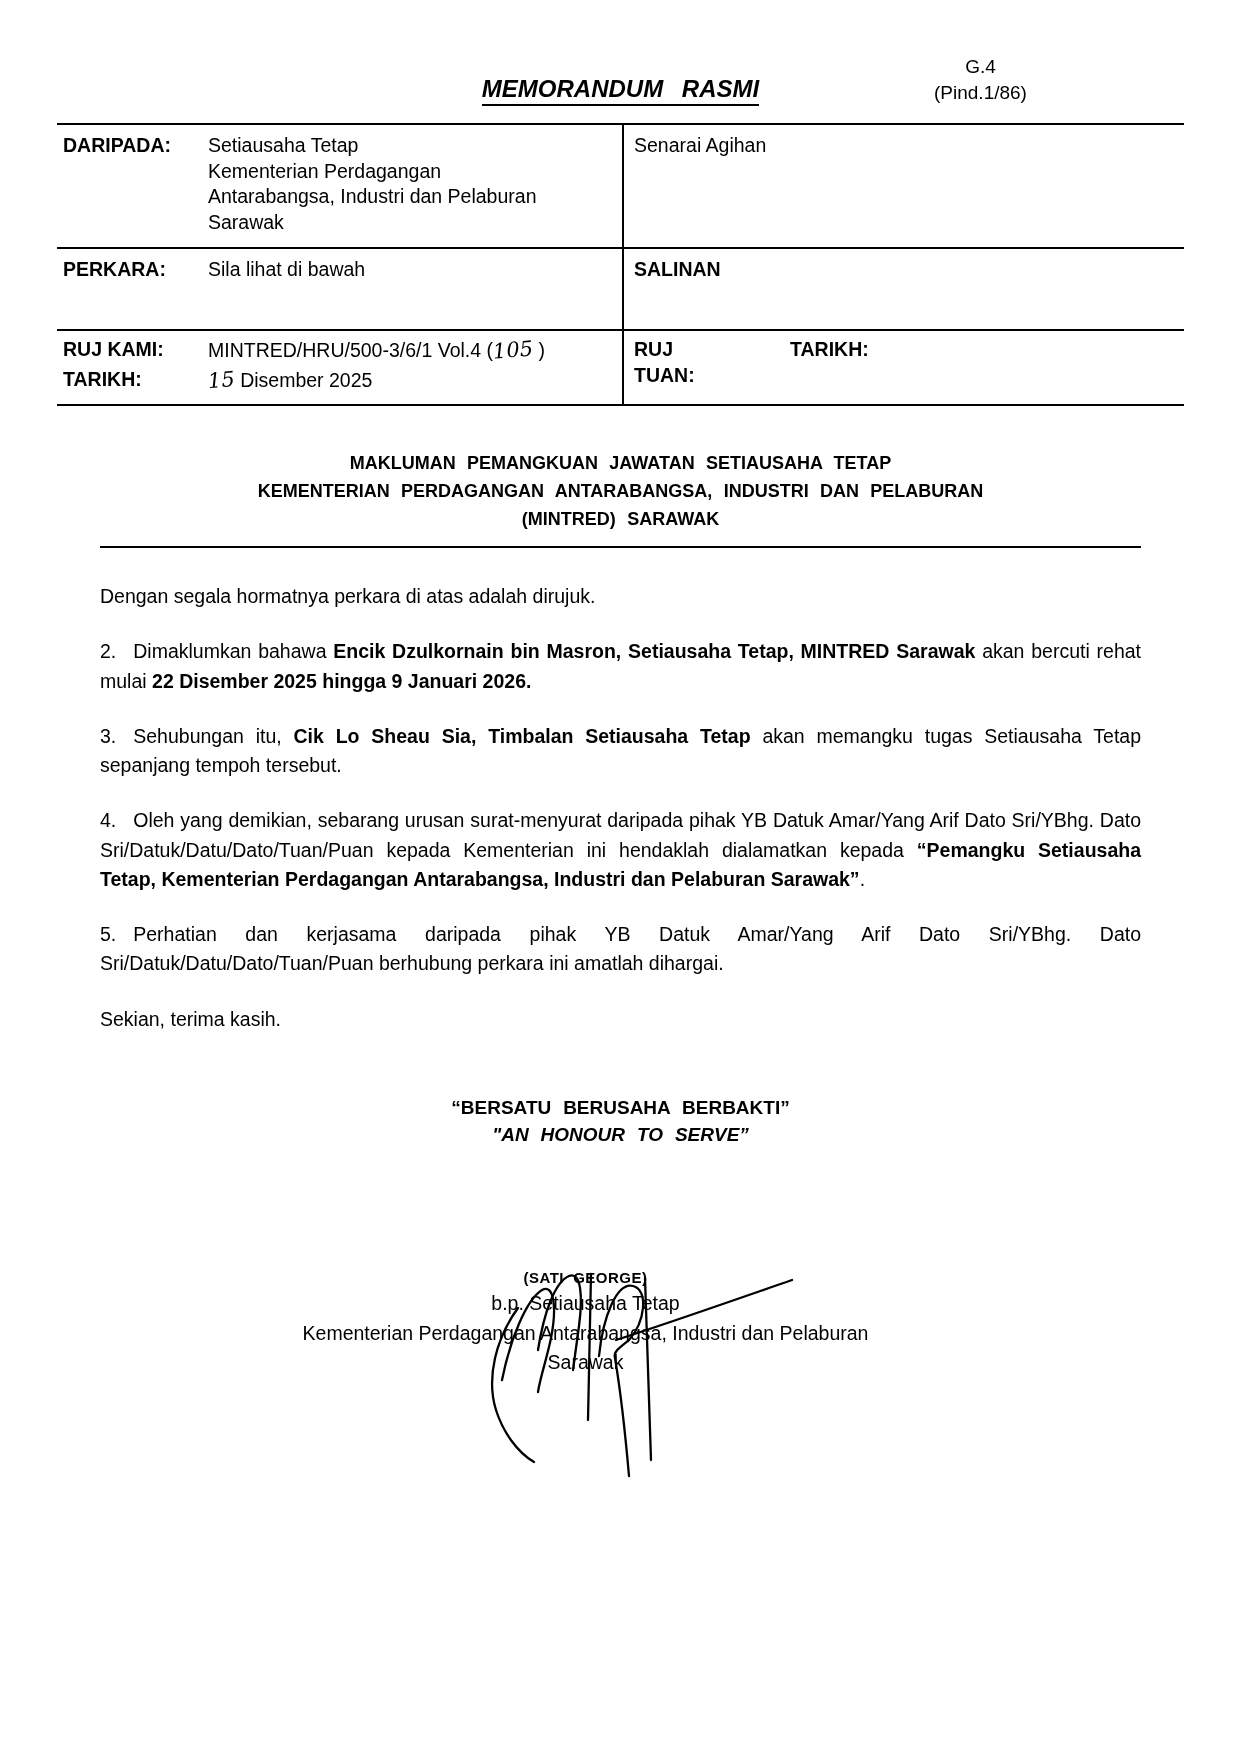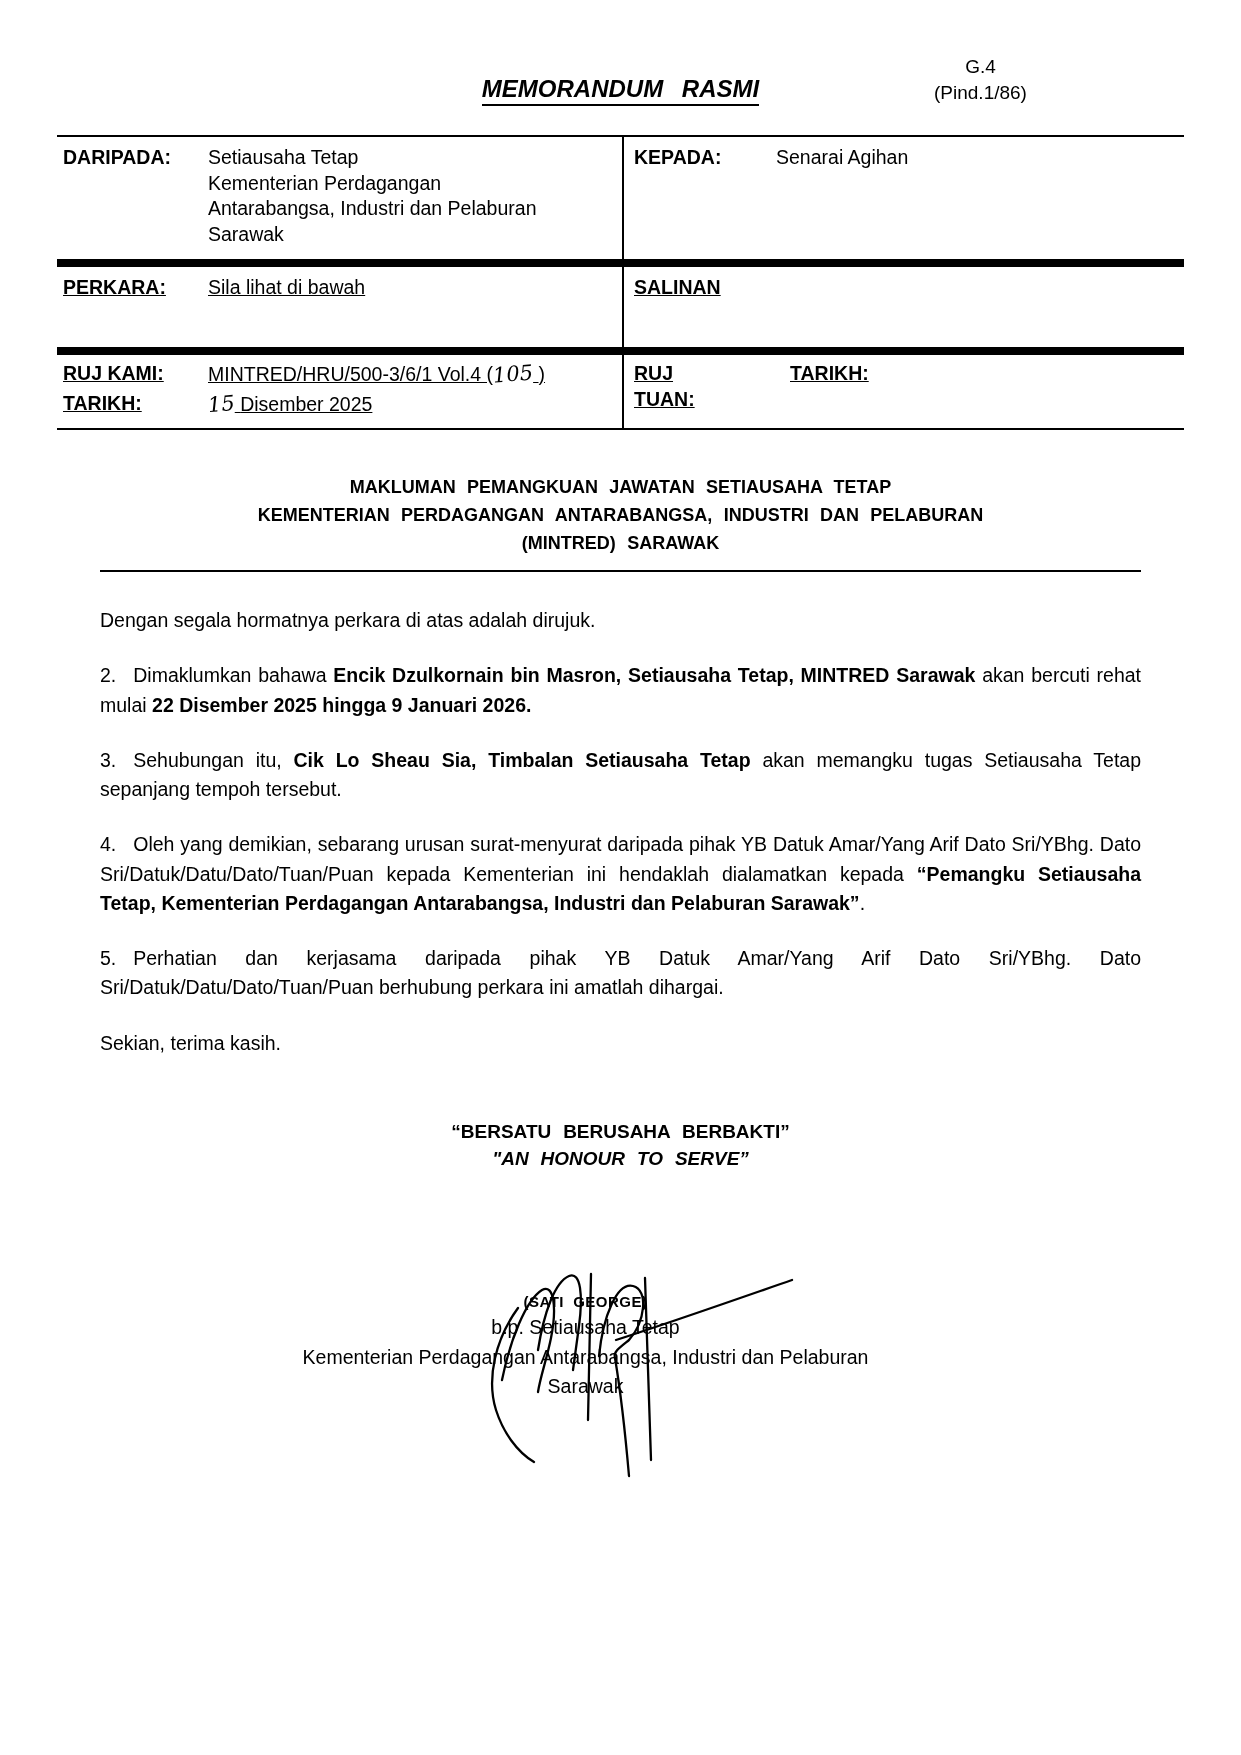--- a/index.html
+++ b/index.html
@@ -20,23 +20,23 @@
 
   .doc-title {
     margin-top: 75px; text-align: center; font-style: italic;
   }
   .doc-title span {
     font-size: 24px; font-weight: bold; word-spacing: 0.5em;
     border-bottom: 2.5px solid #000; padding-bottom: 2px;
   }
 
   
-  .memo-table { margin-top: 32px; border-top: 2px solid #000; border-bottom: 2px solid #000; }
+  .memo-table { margin-top: 20px; border-top: 2px solid #000; border-bottom: 2px solid #000; }
   .memo-row { display: grid; grid-template-columns: 565px 1fr; }
-  .memo-row + .memo-row { border-top: 8px solid #000000; text-decoration: underline; }
+  .memo-row + .memo-row { border-top: 2px solid #000000; }
   .cell { padding: 8px 6px 10px 6px; font-size: 19.5px; line-height: 1.32; }
   .cell.right { border-left: 2px solid #000; padding-left: 10px; }
   .lblval { display: flex; }
   .lbl { font-weight: bold; flex: 0 0 145px; }
   .cell.right .lbl { flex: 0 0 142px; }
   .row1 .cell { min-height: 122px; }
   .row2 .cell { min-height: 80px; }
   .row3 .cell { min-height: 58px; padding-top: 6px; }
   .stack2 .lbl { display: block; }
   .ruj-grid { display: grid; grid-template-columns: 145px 1fr; row-gap: 2px; }
@@ -89,21 +89,20 @@
         <div class="cell left lblval">
           <span class="lbl">DARIPADA:</span>
           <div class="val">
             <div>Setiausaha Tetap</div>
             <div>Kementerian Perdagangan</div>
             <div>Antarabangsa, Industri dan Pelaburan</div>
             <div>Sarawak</div>
           </div>
         </div>
         <div class="cell right lblval">
-          <span class="lbl">KEPADA:</span>
           <span class="val">Senarai Agihan</span>
         </div>
       </div>
 
       <div class="memo-row row2">
         <div class="cell left lblval">
           <span class="lbl">PERKARA:</span>
           <span class="val">Sila lihat di bawah</span>
         </div>
         <div class="cell right stack2">

